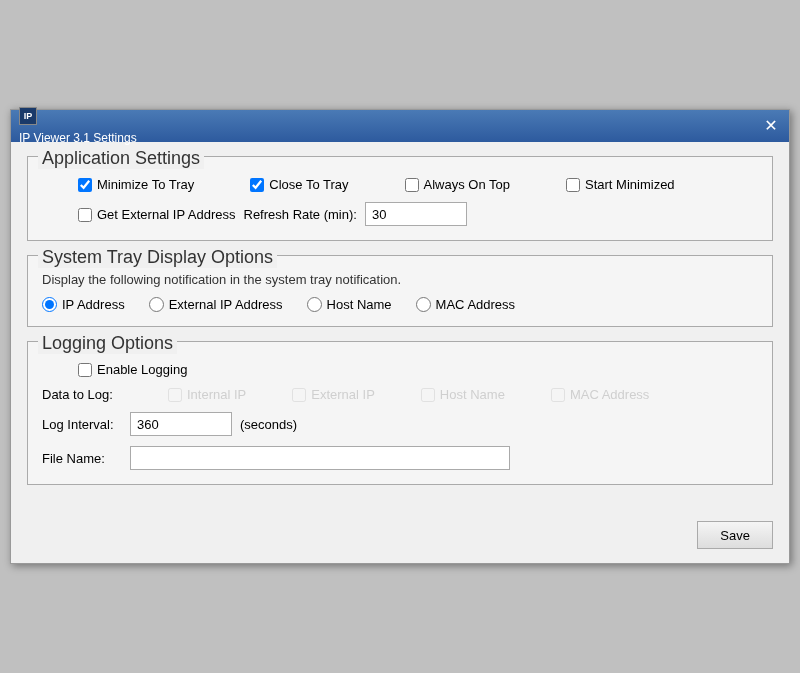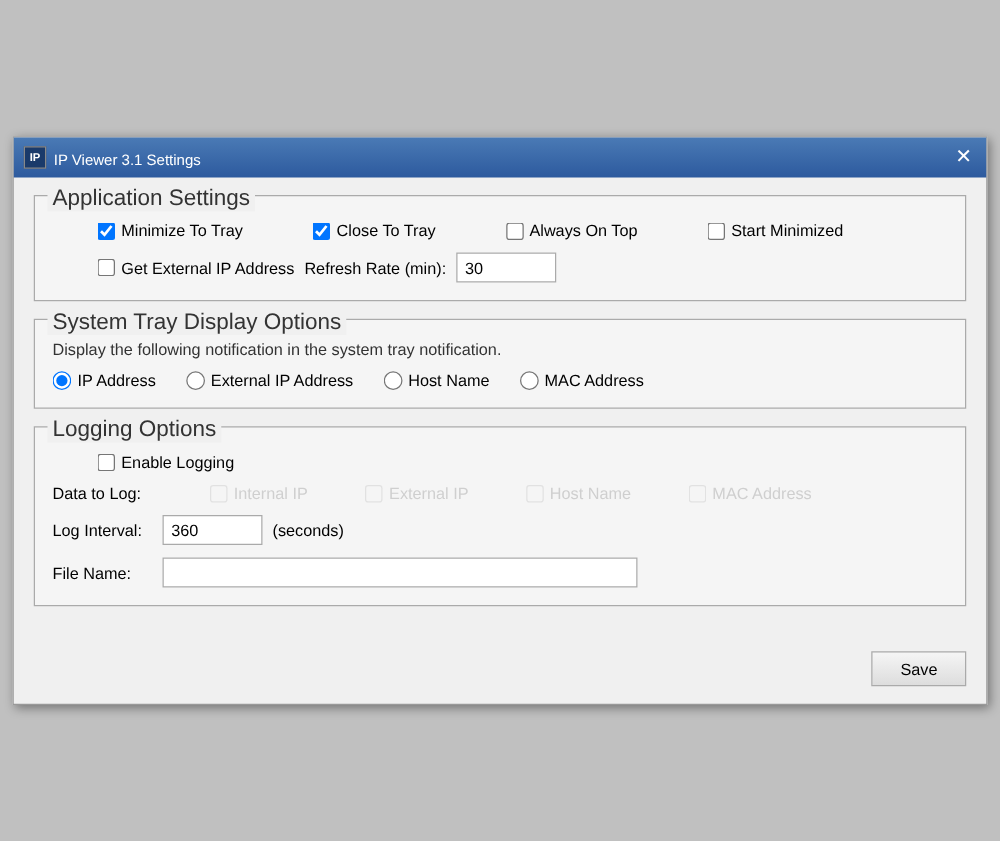--- a/index.html
+++ b/index.html
@@ -28,22 +28,23 @@
       color: white;
       display: flex;
       align-items: center;
       padding: 6px 8px;
       height: 32px;
       justify-content: space-between;
     }
 
     .title-bar-left {
       display: flex;
-      align-items: flex-end;
+      align-items: flex-start;
       gap: 6px;
+      flex-direction: column;
     }
 
     .title-icon {
       width: 18px;
       height: 18px;
       background: #1a3a6a;
       border: 1px solid #888;
       display: flex;
       align-items: center;
       justify-content: center;
@@ -95,21 +96,21 @@
 
     .row {
       display: flex;
       align-items: center;
       gap: 20px;
       margin-top: 10px;
     }
 
     .checkbox-group {
       display: flex;
-      align-items: center;
+      align-items: flex-end;
       gap: 5px;
       padding-left: 36px;
     }
 
     .checkbox-group input[type="checkbox"] {
       width: 14px;
       height: 14px;
       cursor: pointer;
     }
 
@@ -135,21 +136,21 @@
       font-size: 13px;
       height: 24px;
       background: white;
     }
 
     .text-input-wide {
       width: 380px;
     }
 
     .text-input-small {
-      width: 80px;
+      width: 102px;
     }
 
     .display-info {
       margin-top: 6px;
       font-size: 13px;
       color: #333;
     }
 
     .radio-group {
       display: flex;

